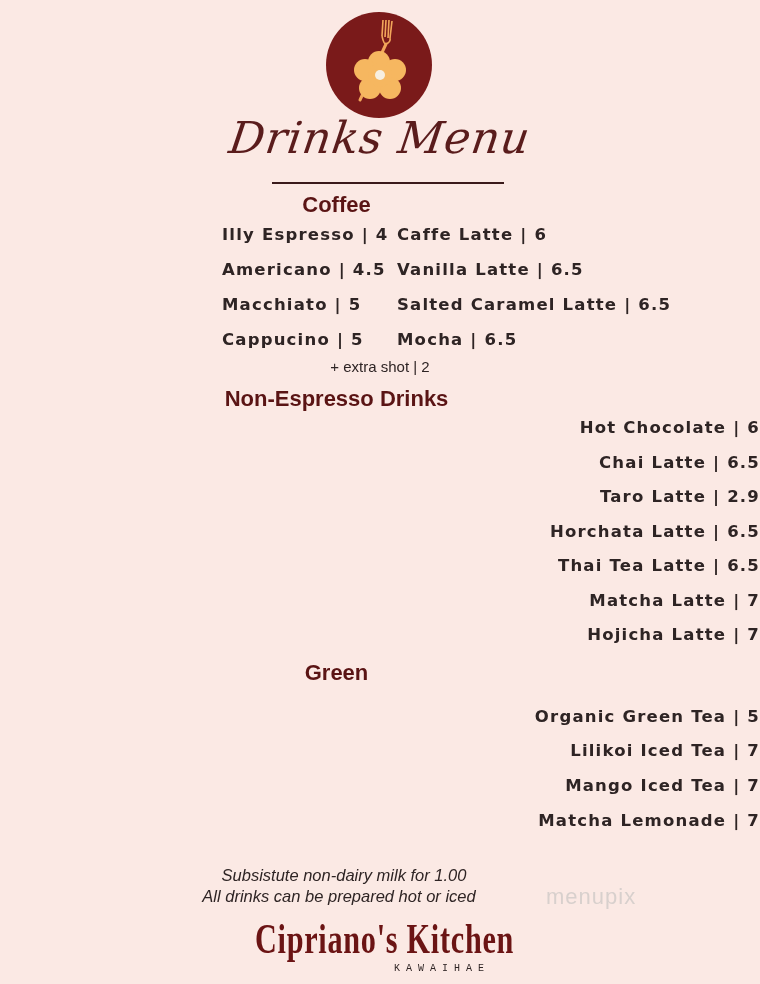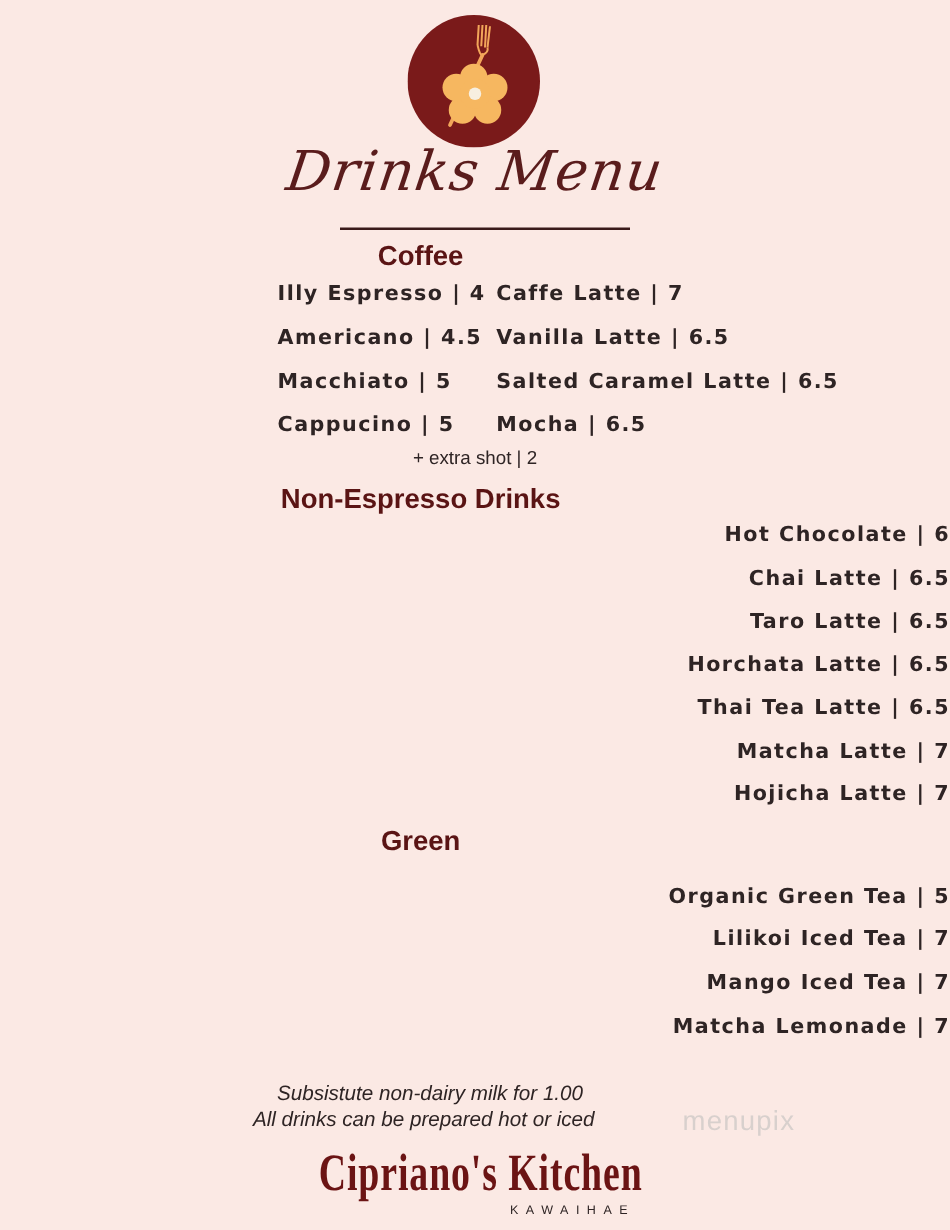--- a/index.html
+++ b/index.html
@@ -38,21 +38,21 @@
   .note {
     position:absolute; left:0; width:688px; text-align:center;
     font-family:"Liberation Sans", sans-serif; font-style:italic; font-size:16.5px; color:#2e2424;
   }
   .brand {
     position:absolute; left:255px; top:915px;
     font-family:"Liberation Serif", serif; font-weight:bold; font-size:42px; color:#6b1414;
     transform:scaleX(0.72); transform-origin:left top; letter-spacing:1px; white-space:nowrap;
   }
   .brand-sub {
-    position:absolute; left:408px; top:963px; font-family:Liberation Sans, sans-serif;
+    position:absolute; left:394px; top:963px; font-family:Liberation Mono, monospace;
     font-size:10px; letter-spacing:6px; color:#2e2424;
   }
   .watermark {
     position:absolute; left:530px; top:884px; font-family:"Liberation Sans", sans-serif;
     font-size:22px; color:#d8d0cd; letter-spacing:1px;margin-left:16px;
   }
 </style>
 </head>
 <body>
 
@@ -82,31 +82,31 @@
 <div class="title">Drinks Menu</div>
 <div class="rule"></div>
 
 <div class="heading" style="top:192px">Coffee</div>
 
 <div class="item" style="left:222px;top:225px">Illy Espresso | 4</div>
 <div class="item" style="left:222px;top:260px">Americano | 4.5</div>
 <div class="item" style="left:222px;top:295px">Macchiato | 5</div>
 <div class="item" style="left:222px;top:330px">Cappucino | 5</div>
 
-<div class="item" style="left:397px;top:225px">Caffe Latte | 7</div>
+<div class="item" style="left:397px;top:225px">Caffe Latte | 6</div>
 <div class="item" style="left:397px;top:260px">Vanilla Latte | 6.5</div>
 <div class="item" style="left:397px;top:295px">Salted Caramel Latte | 6.5</div>
 <div class="item" style="left:397px;top:330px">Mocha | 6.5</div>
 
 <div class="extra">+ extra shot | 2</div>
 
 <div class="heading" style="top:386px">Non-Espresso Drinks</div>
 <div class="item center" style="top:418px">Hot Chocolate | 6</div>
 <div class="item center" style="top:453px">Chai Latte | 6.5</div>
-<div class="item center" style="top:487px">Taro Latte | 6.5</div>
+<div class="item center" style="top:487px">Taro Latte | 2.9</div>
 <div class="item center" style="top:522px">Horchata Latte | 6.5</div>
 <div class="item center" style="top:556px">Thai Tea Latte | 6.5</div>
 <div class="item center" style="top:591px">Matcha Latte | 7</div>
 <div class="item center" style="top:625px">Hojicha Latte | 7</div>
 
 <div class="heading" style="top:660px">Green</div>
 <div class="item center" style="top:707px">Organic Green Tea | 5</div>
 <div class="item center" style="top:741px">Lilikoi Iced Tea | 7</div>
 <div class="item center" style="top:776px">Mango Iced Tea | 7</div>
 <div class="item center" style="top:811px">Matcha Lemonade | 7</div>

